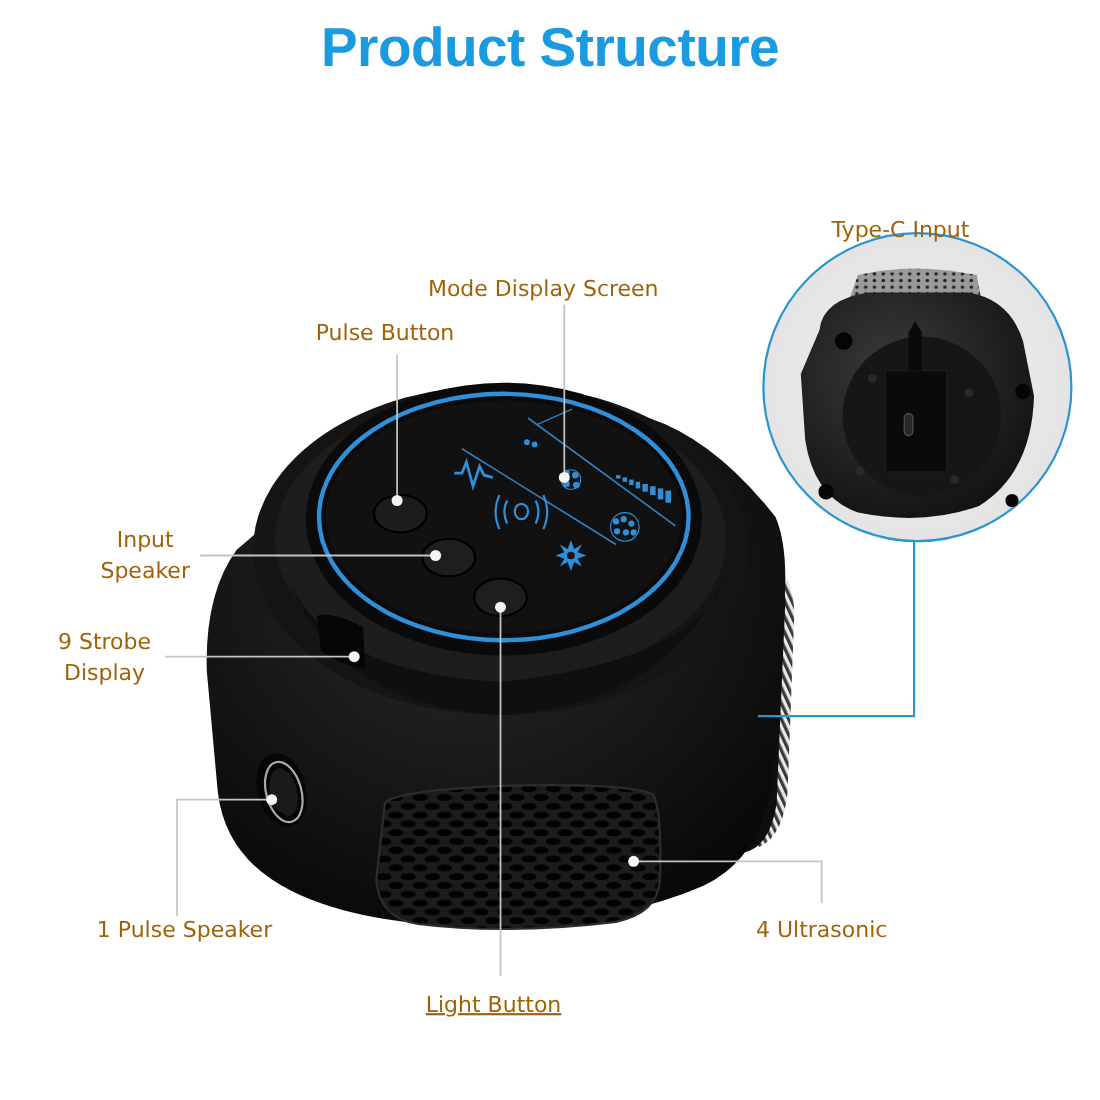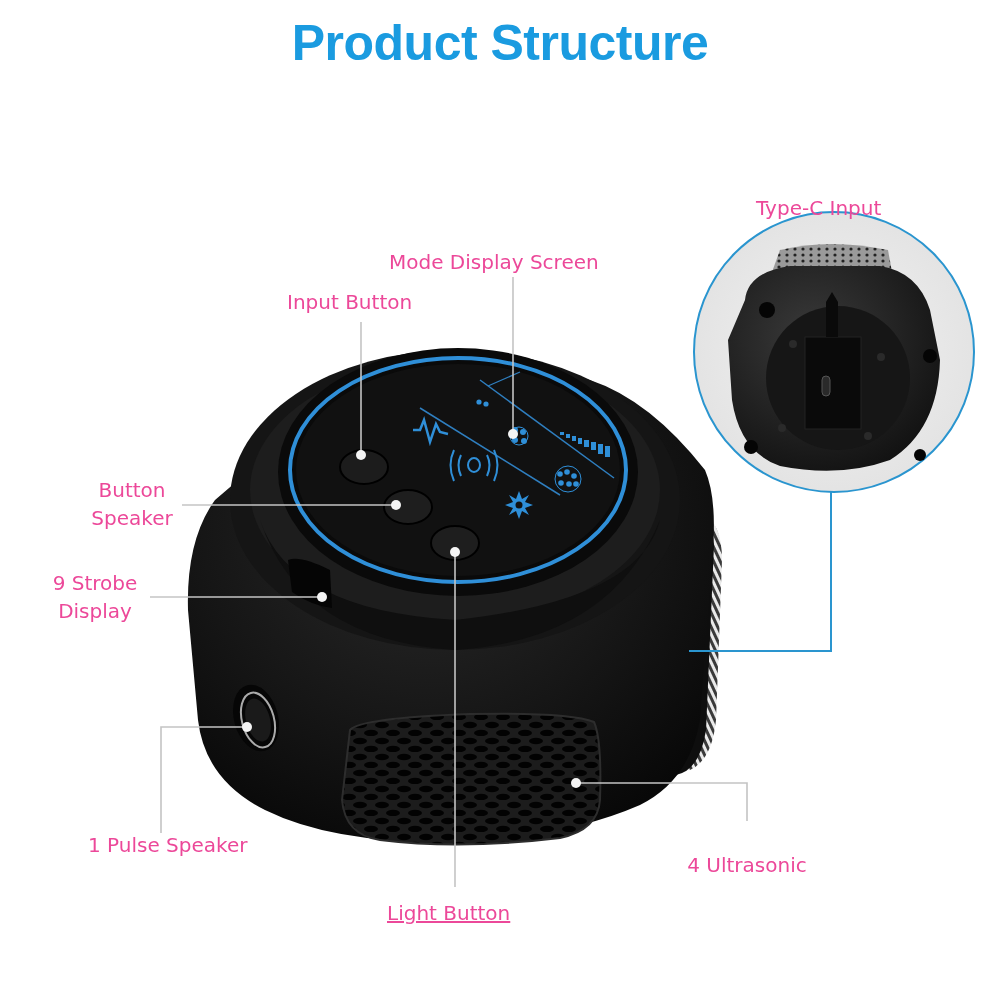--- a/index.html
+++ b/index.html
@@ -7,21 +7,21 @@
     width: 1000px; height: 1000px; background: #ffffff; position: relative; overflow: hidden;
     font-family: "DejaVu Sans", sans-serif;
   }
   .title {
     position: absolute; left: 0; top: 14px; width: 1000px; text-align: center;
     font-family: "Liberation Sans", sans-serif; font-weight: bold; font-size: 50px;
     letter-spacing: -0.5px;
   }
   .label {
     position: absolute; font-family: "DejaVu Sans", sans-serif; font-size: 20px;
-    color: #ec4899; line-height: 28px; white-space: nowrap;
+    color: #a16207; line-height: 28px; white-space: nowrap;
   }
   .label.center { text-align: center; }
   svg.scene { position: absolute; left: 0; top: 0; }
 </style>
 </head>
 <body>
 
 <div class="title" style="color:#1a9be0;">Product Structure</div>
 
 <svg class="scene" width="1000" height="1000" viewBox="0 0 1000 1000">
@@ -191,31 +191,31 @@
     <circle cx="396" cy="505" r="5"></circle>
     <circle cx="322" cy="597" r="5"></circle>
     <circle cx="247" cy="727" r="5"></circle>
     <circle cx="455" cy="552" r="5"></circle>
     <circle cx="576" cy="783" r="5"></circle>
   </g>
 </svg>
 
 <div class="label" style="left:756px; top:194px;">Type-C Input</div>
 <div class="label" style="left:389px; top:248px;">Mode Display Screen</div>
-<div class="label" style="left:287px; top:288px;">Input Button</div>
+<div class="label" style="left:287px; top:288px;">Pulse Button</div>
 
 <div class="label center" style="left:84px; top:476px; width:96px;">
-  <div>Button</div>
+  <div>Input</div>
   <div>Speaker</div>
 </div>
 
 <div class="label center" style="left:40px; top:569px; width:110px;">
   <div>9 Strobe</div>
   <div>Display</div>
 </div>
 
 <div class="label" style="left:88px; top:831px;">1 Pulse Speaker</div>
 
-<div class="label center" style="left:672px; top:831px; width:150px;margin-top:20px;">
+<div class="label center" style="left:672px; top:831px; width:150px;">
   <div>4 Ultrasonic</div>
 </div>
 
 <div class="label" style="left:387px; top:899px;text-decoration:underline;">Light Button</div>
 
 </body></html>

